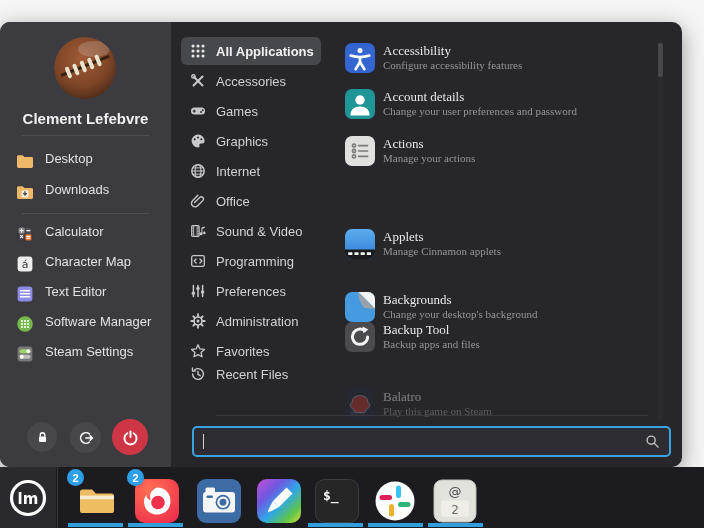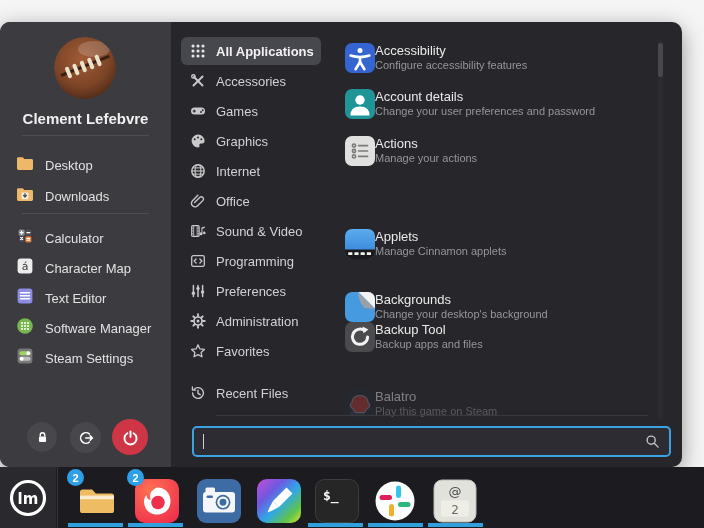--- a/index.html
+++ b/index.html
@@ -8,33 +8,33 @@
 
   
   .menu { position:absolute; left:0; top:22px; width:682px; height:445px;
           background:#26262b; border-radius:10px; box-shadow:0 6px 22px rgba(0,0,0,.4); }
   .sidebar { position:absolute; left:0; top:0; width:171px; height:100%;
              background:#3b3b40; border-radius:10px 0 0 10px; }
   .avatar { position:absolute; left:54px; top:15px; width:62px; height:62px; border-radius:50%; overflow:hidden; }
   .username { position:absolute; left:0; top:88px; width:171px; text-align:center;
               font-size:15px; font-weight:bold; color:#f0f0f0; }
   .side-sep { position:absolute; left:22px; width:127px; height:1px; background:#4e4e53; }
-  .srow { position:absolute; left:15px; height:22px; display:flex; align-items:flex-end; gap:10px; cursor:default; }
+  .srow { position:absolute; left:15px; height:22px; display:flex; align-items:flex-start; gap:10px; cursor:default; }
   .srow .ic { width:20px; height:20px; flex:none; display:flex; }
   .srow .lbl { font-size:13px; color:#e2e2e2; white-space:nowrap; }
   .session-btn { position:absolute; border-radius:50%; background:#47474c;
                  display:flex; align-items:center; justify-content:center; }
   .session-btn.power { background:#cf3645; }
 
   .cat-row { position:absolute; left:181px; width:140px; height:28px; display:flex; align-items:center;
              gap:10px; padding-left:9px; border-radius:6px; font-size:13px; color:#d2d2d6; }
   .cat-row.sel { background:#47474e; color:#f2f2f2;font-weight:bold; }
   .cat-ic { width:16px; height:16px; flex:none; display:flex; }
 
-  .app-row { position:absolute; left:345px; width:248px; display:flex; gap:0; }
+  .app-row { position:absolute; left:345px; width:248px; display:flex; gap:8px;font-family:Liberation Serif, serif; }
   .app-ic { width:30px; height:30px; flex:none; display:flex; }
   .app-txt { display:flex; flex-direction:column; padding-top:0px; }
   .app-title { font-size:13px; line-height:15px; color:#eaeaea; white-space:nowrap; }
   .app-desc { font-size:11px; line-height:14px; color:#95959b; white-space:nowrap; }
   .app-row.dimmed { opacity:.45;margin-top:21px; }
 
   .scroll-track { position:absolute; left:658px; top:18px; width:5px; height:380px; background:#2b2b30; border-radius:3px; }
   .scroll-thumb { position:absolute; left:658px; top:21px; width:5px; height:34px; background:#48484e; border-radius:3px; }
 
   .search-sep { position:absolute; left:216px; top:393px; width:432px; height:1px; background:#39393e; }
@@ -339,21 +339,21 @@
       <span>Administration</span>
     </div>
     <div class="cat-row" style="top:315px">
       <span class="cat-ic">
         <svg viewBox="0 0 16 16" fill="none" stroke="#c9c9cb" stroke-width="1.3" stroke-linejoin="round">
             <path d="M8 1.8 L9.9 5.9 14.4 6.4 11.1 9.4 12 13.8 8 11.6 4 13.8 4.9 9.4 1.6 6.4 6.1 5.9 Z"></path>
           </svg>
       </span>
       <span>Favorites</span>
     </div>
-    <div class="cat-row" style="top:357px">
+    <div class="cat-row" style="top:338px">
       <span class="cat-ic">
         <svg viewBox="0 0 16 16" fill="none" stroke="#c9c9cb" stroke-width="1.4" stroke-linecap="round" stroke-linejoin="round">
             <path d="M2.6 8 a5.4 5.4 0 1 0 1.6 -3.85"></path>
             <path d="M2.4 1.9 V5.1 H5.6" stroke-width="1.3"></path>
             <path d="M8 5.2 V8.3 L10.2 9.7"></path>
           </svg>
       </span>
       <span>Recent Files</span>
     </div>
 

